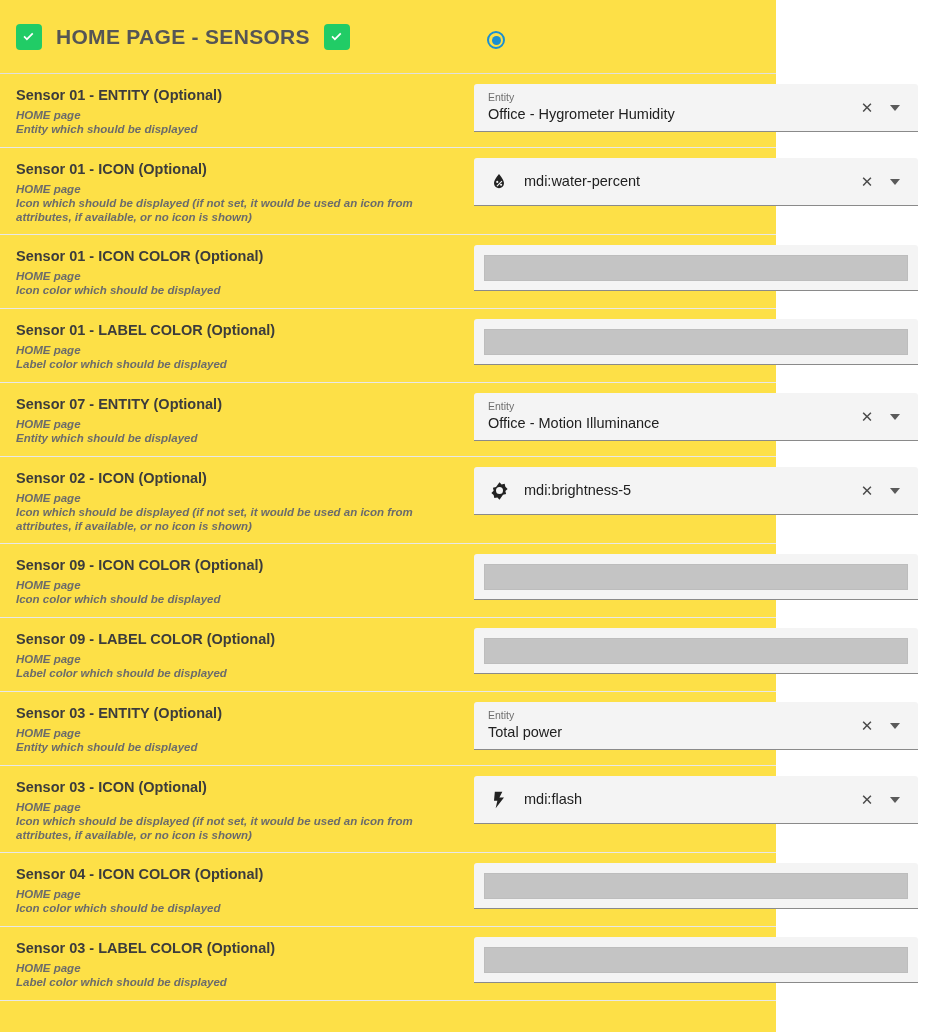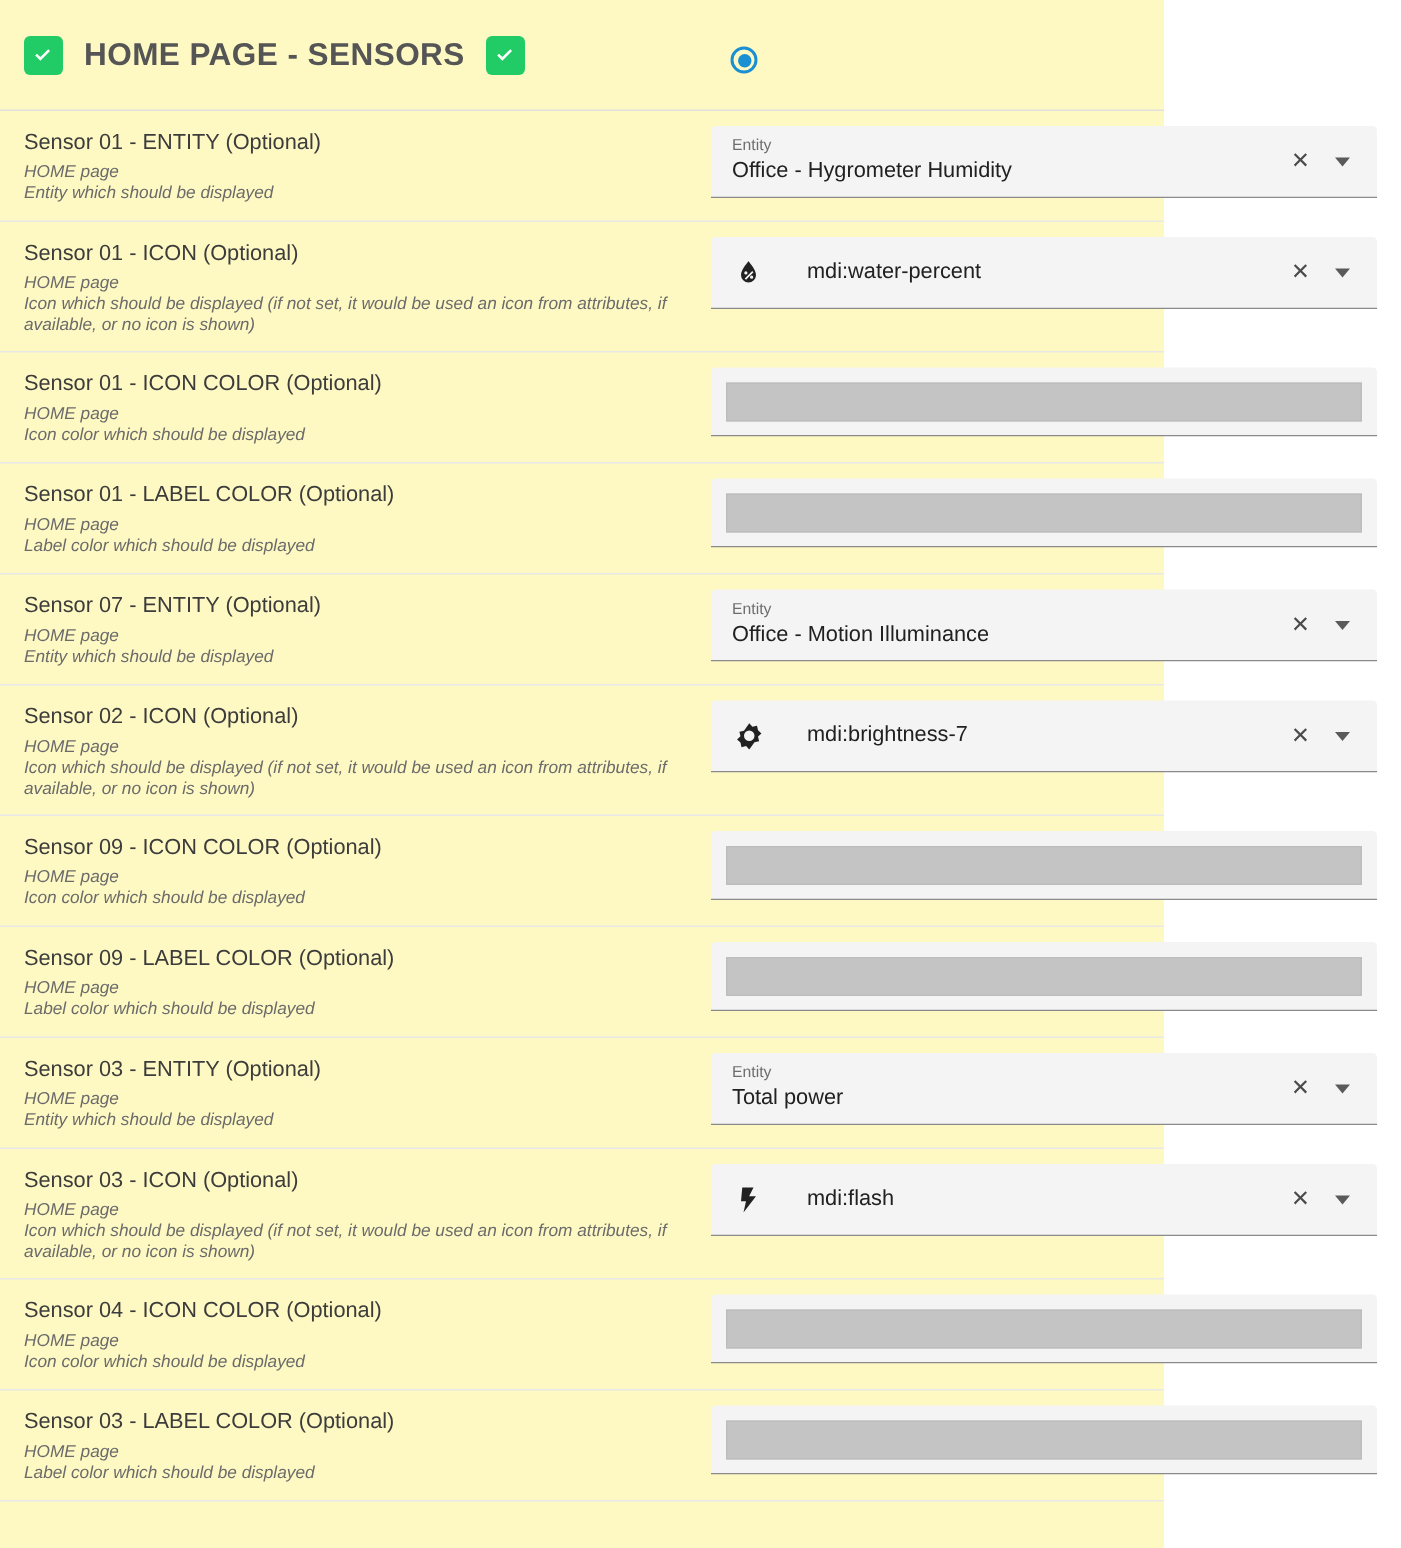--- a/index.html
+++ b/index.html
@@ -4,21 +4,21 @@
 <style>
   * { box-sizing: border-box; }
   html, body {
     margin: 0; padding: 0;
     background: #ffffff;
     font-family: "Liberation Sans", sans-serif;
   }
   #app {
     width: 776px;
     min-height: 1032px;
-    background: #fef9c3;
+    background: #fde047;
     position: relative;
   }
 
   
   .header {
     height: 74px;
     border-bottom: 1px solid #e0e0e0;
     display: flex;
     align-items: center;
     padding: 0 16px;
@@ -65,20 +65,21 @@
   .row {
     display: flex;
     border-bottom: 1px solid #e8e8e8;
     min-height: 74px;
     align-items: flex-start;
   }
   .row-left {
     width: 474px;
     flex: 0 0 474px;
     padding: 12px 16px 10px 16px;
+    font-weight: bold;
   }
   .row-label {
     font-size: 14.5px;
     color: #3c3c3c;
     line-height: 18px;
     margin-bottom: 4px;
   }
   .row-sub {
     font-size: 11.5px;
     font-style: italic;
@@ -121,21 +122,21 @@
     font-size: 14.5px;
     color: #212121;
     line-height: 19px;
     white-space: nowrap;
     overflow: hidden;
     text-overflow: ellipsis;
   }
   .field-icon-row {
     display: flex;
     align-items: center;
-    gap: 28px;
+    gap: 14px;
     flex: 1 1 auto;
     min-width: 0;
   }
   .mdi-glyph {
     width: 22px; height: 22px;
     flex: 0 0 auto;
     display: flex; align-items: center; justify-content: center;
     color: #222;
   }
   .field-actions {
@@ -304,21 +305,21 @@
           <div class="row-sub">Icon which should be displayed (if not set, it would be used an icon from attributes, if available, or no icon is shown)</div>
         </div>
         <div class="row-right">
           <div class="field">
             <div class="field-icon-row">
               <span class="mdi-glyph">
                 <svg width="21" height="21" viewBox="0 0 24 24">
                   <path fill="currentColor" d="M12 8a4 4 0 1 0 0 8 4 4 0 0 0 0-8m0-5.5 2.4 2.6 3.5-.8.8 3.5 2.6 2.4-2.6 2.4.8 3.5-3.5.8L12 22.5l-2.4-2.6-3.5.8-.8-3.5L2.7 14.8l2.6-2.4-.8-3.5 3.5-.8z"></path>
                 </svg>
               </span>
-              <div class="field-value">mdi:brightness-7</div>
+              <div class="field-value">mdi:brightness-5</div>
             </div>
             <div class="field-actions">
               <button class="act-btn">✕</button>
               <button class="act-btn">
                 <span class="caret"></span>
               </button>
             </div>
           </div>
         </div>
       </div>

